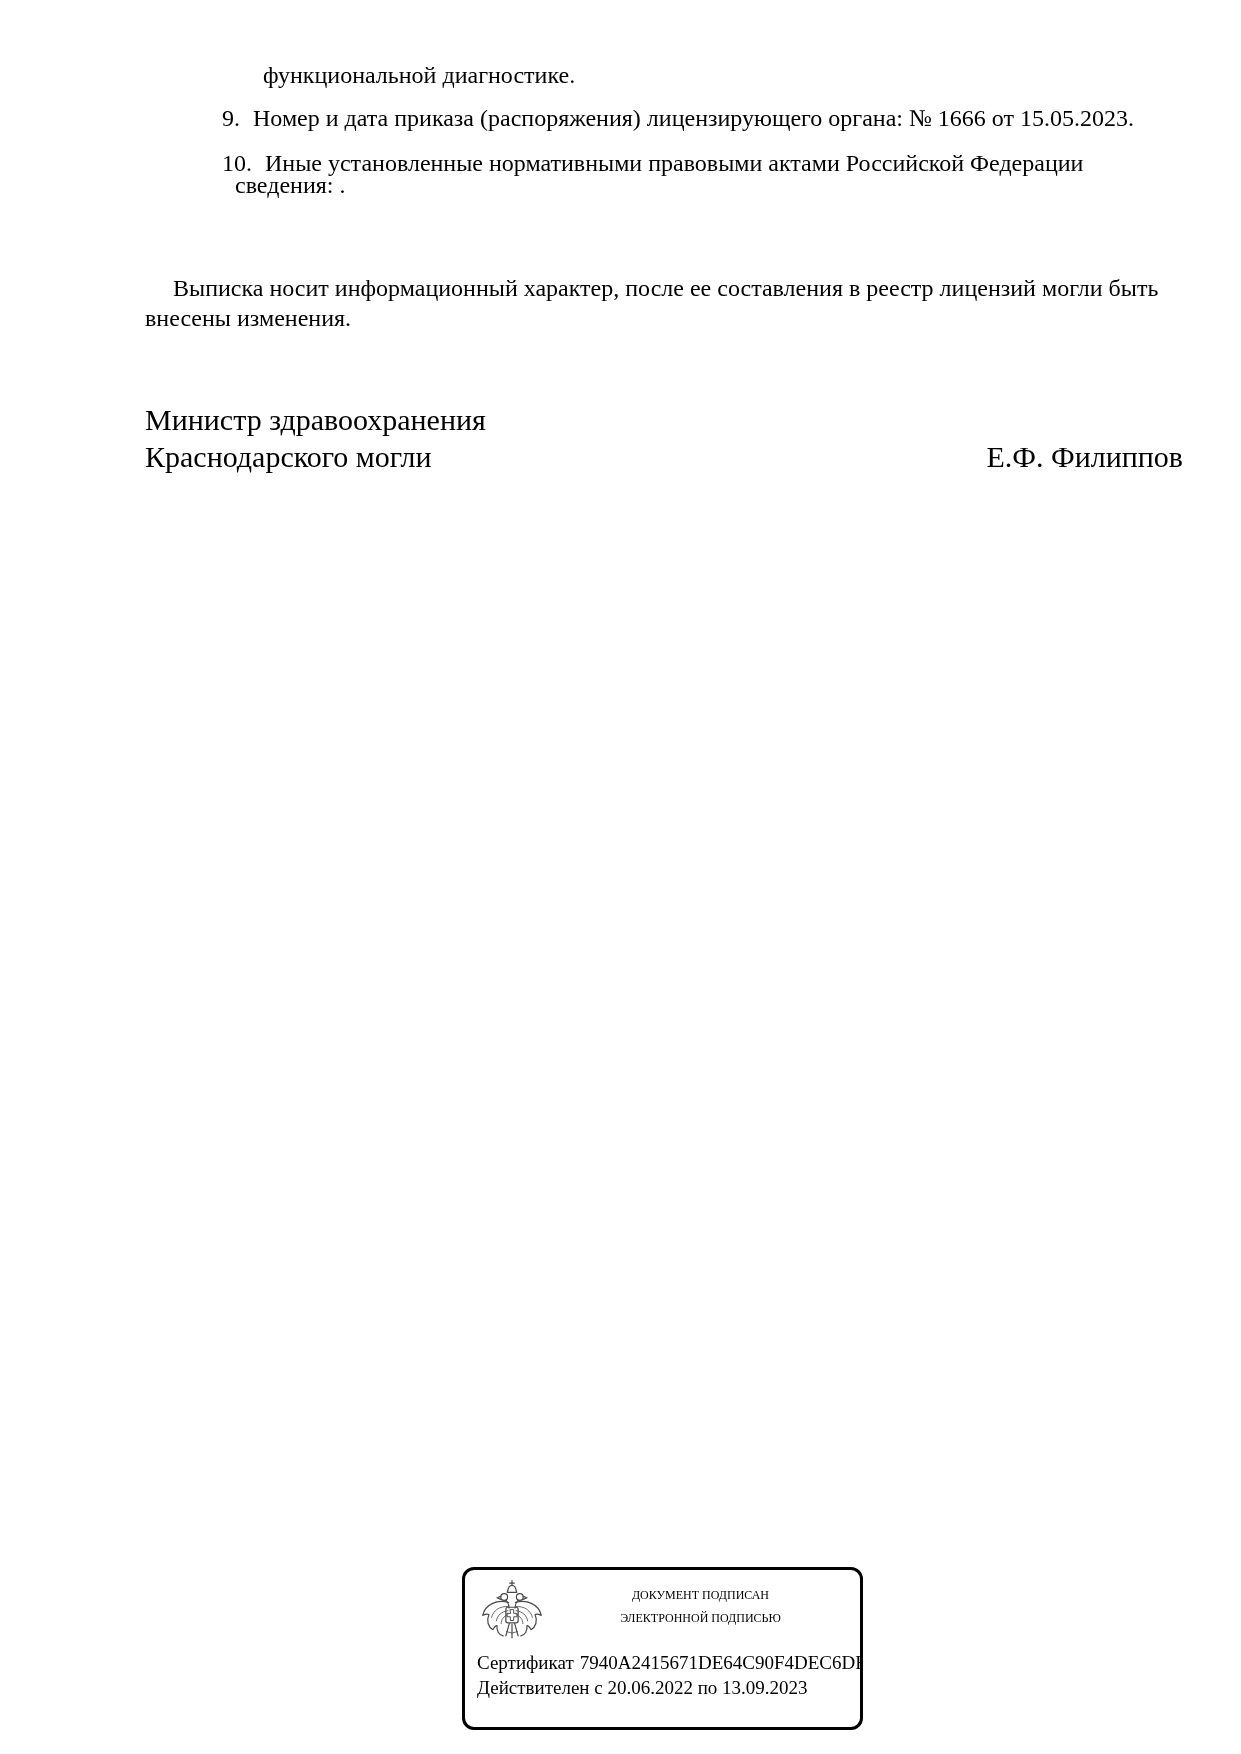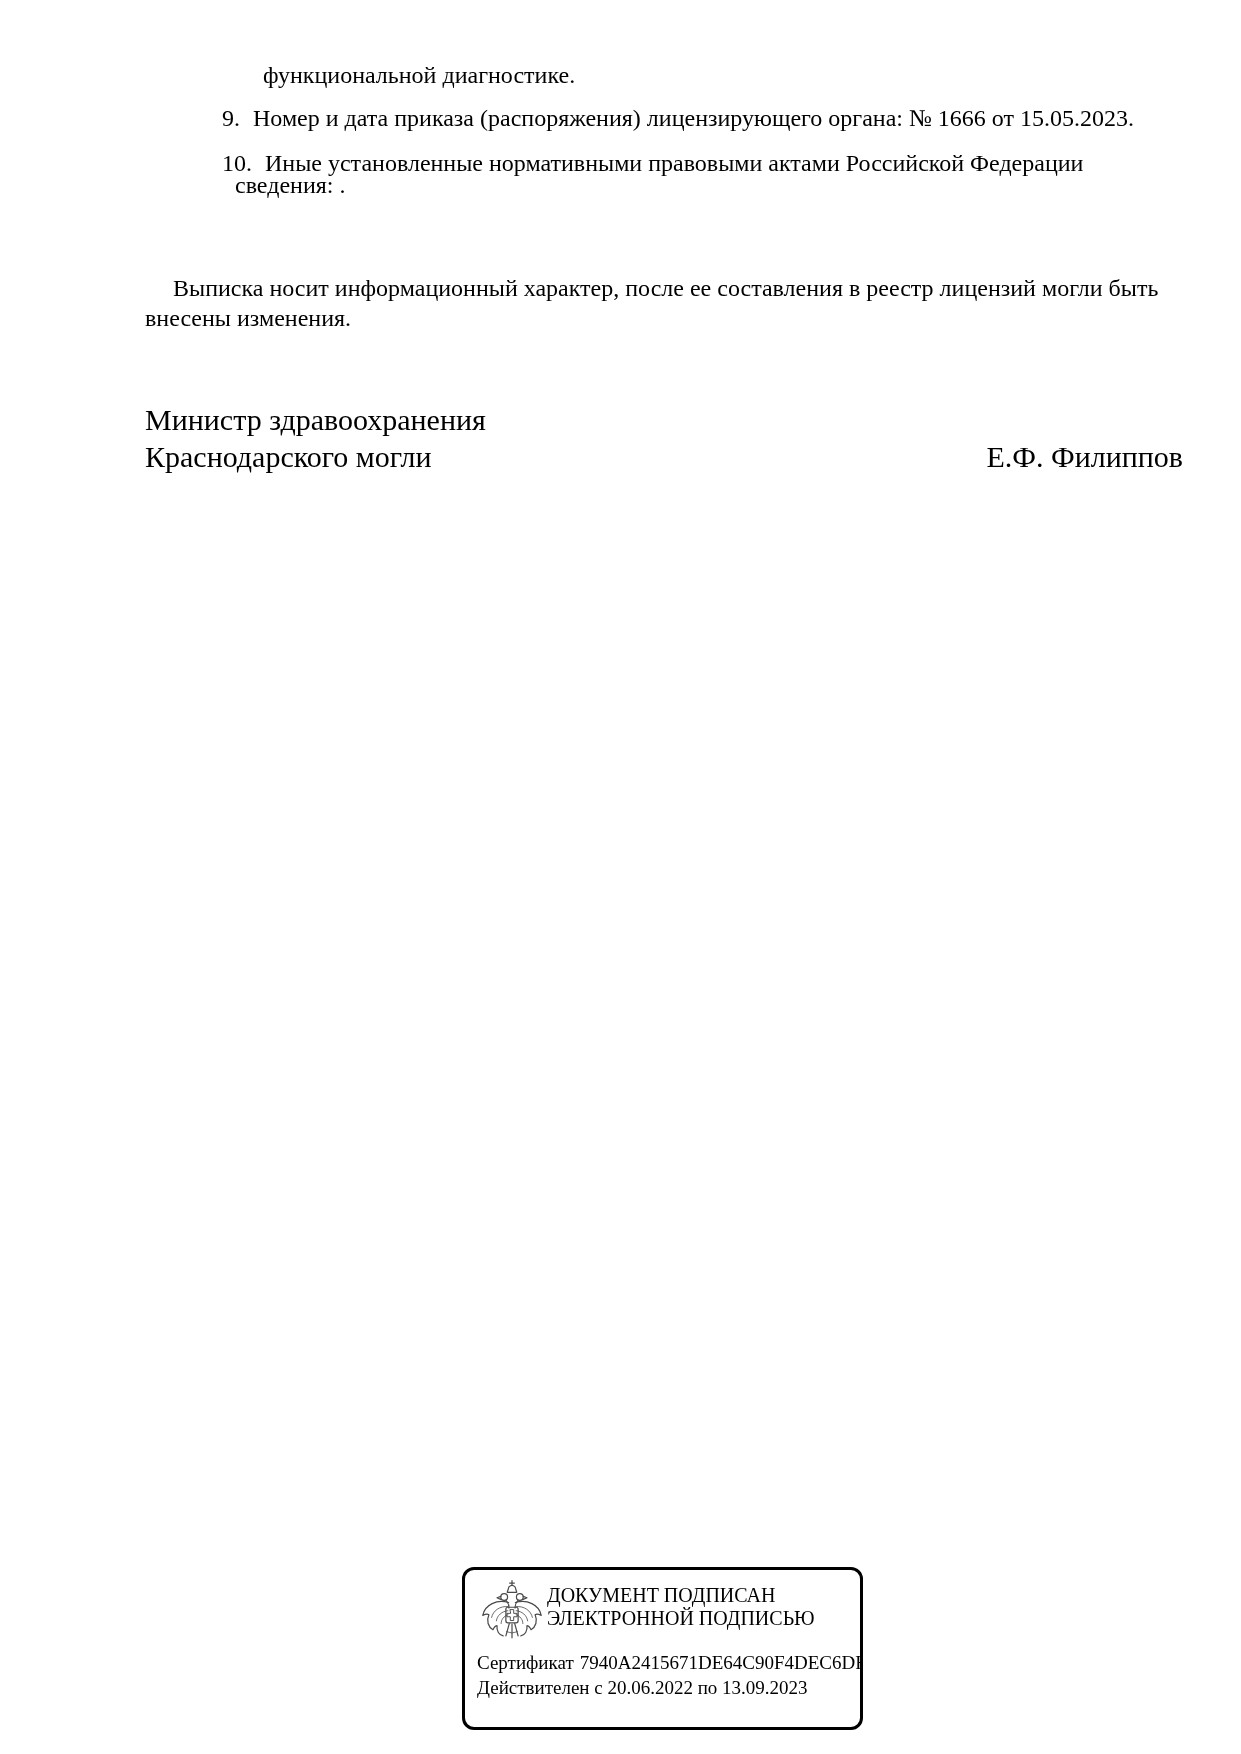--- a/index.html
+++ b/index.html
@@ -59,22 +59,22 @@
     left: 13px;
     top: 9px;
     width: 68px;
     height: 66px;
   }
   .stamp-title {
     position: absolute;
     left: 82px;
     right: 6px;
     top: 14px;
-    text-align: left;
-    font-size: 20px;
+    text-align: center;
+    font-size: 12px;
     line-height: 23px;
     white-space: nowrap;
   }
   .stamp-details {
     position: absolute;
     left: 12px;
     top: 80px;
     font-size: 19px;
     line-height: 25px;
     white-space: nowrap;

